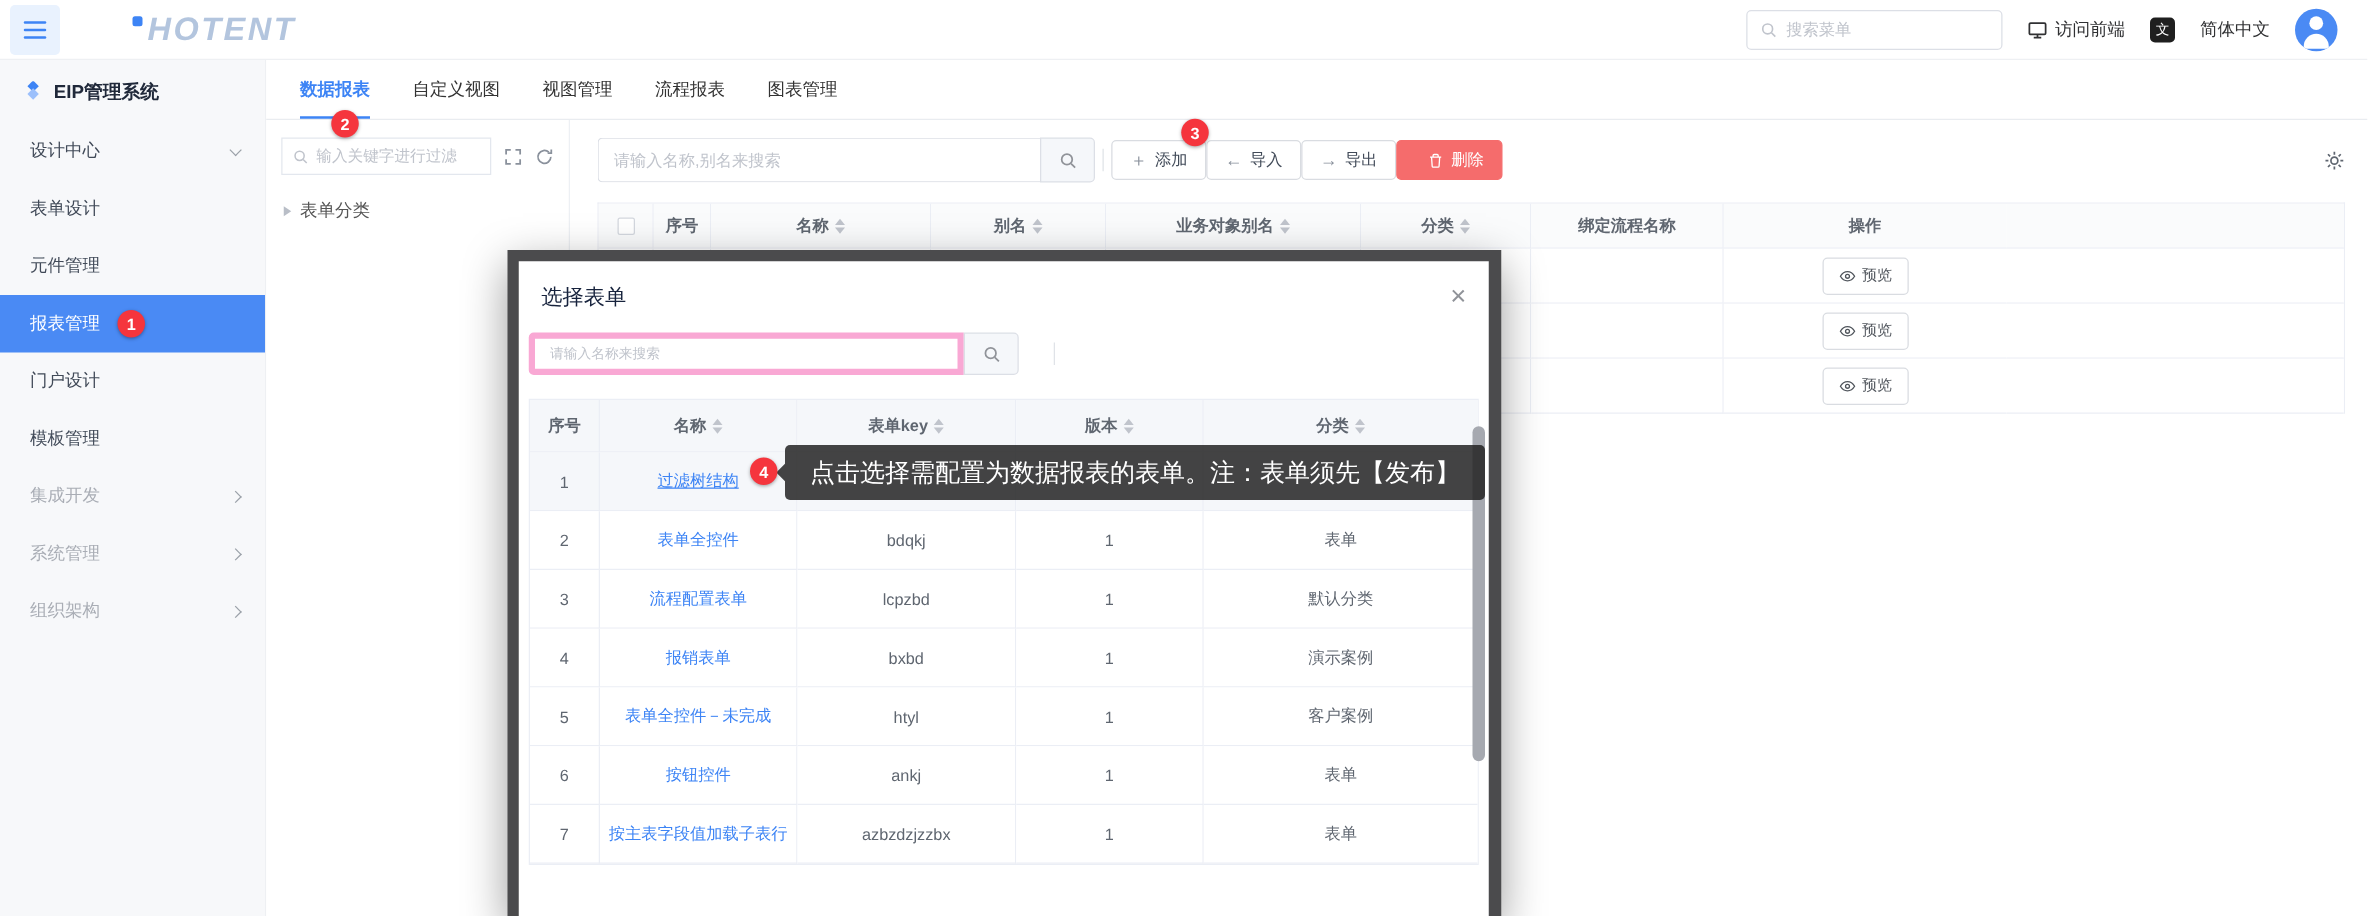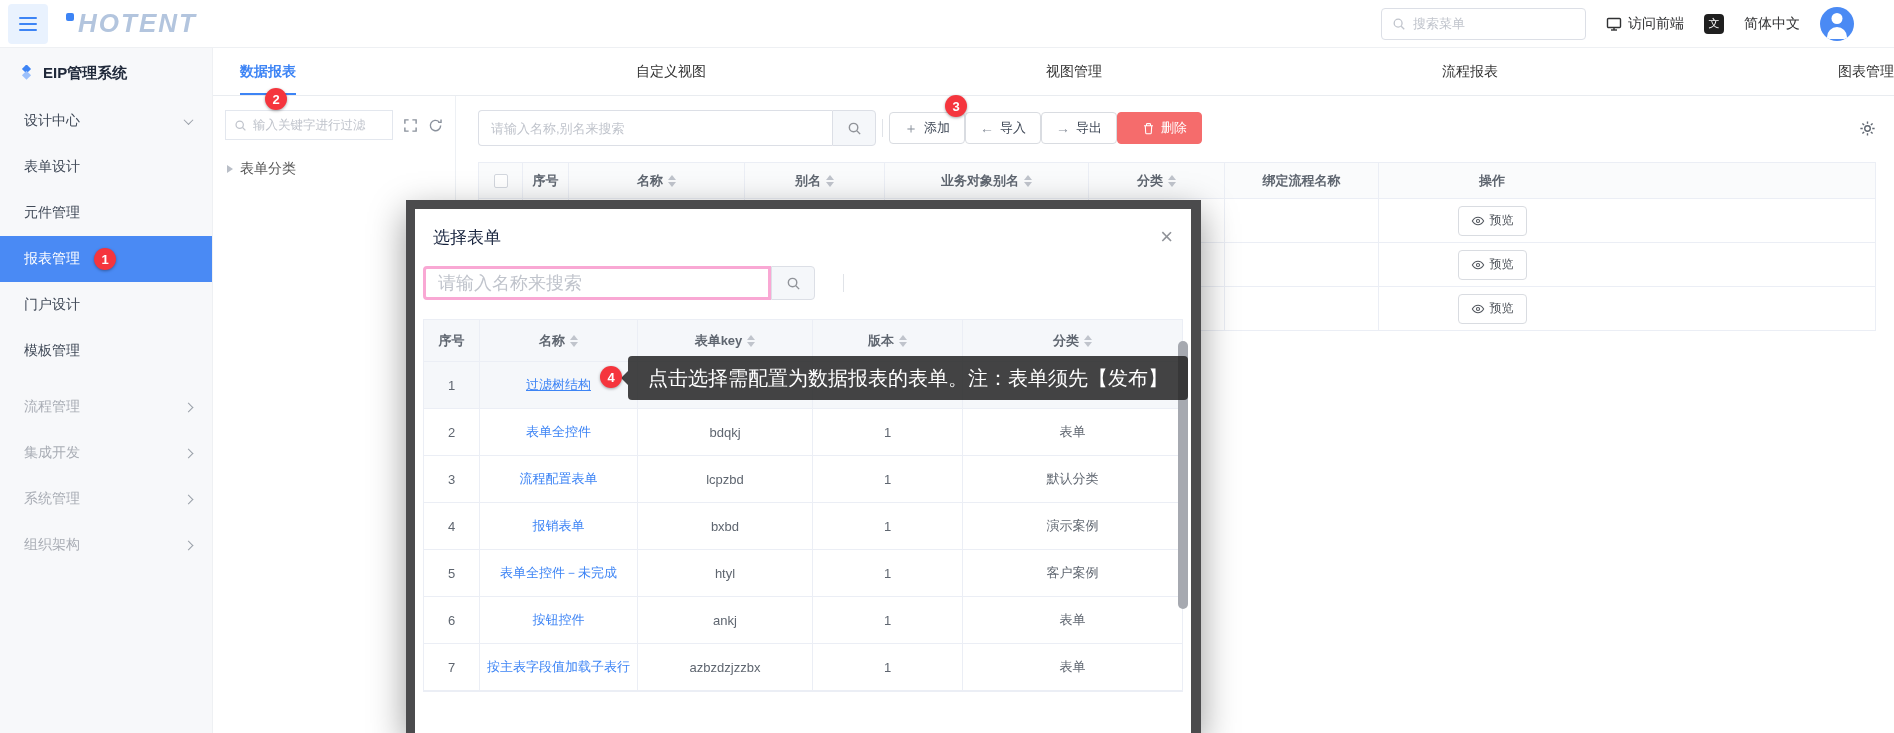--- a/index.html
+++ b/index.html
@@ -1,20 +1,20 @@
 <!DOCTYPE html>
 <html><head>
 <meta charset="utf-8">
 <style>
   * { margin:0; padding:0; box-sizing:border-box; }
   html,body { width:1894px; height:733px; overflow:hidden; }
   body { font-family:"Liberation Sans","DejaVu Sans",sans-serif; background:#fff; position:relative; color:#333; }
 
   
-  .topbar { height:48px; display:flex; align-items:center; padding:0 40px 0 8px; background:#fff; border-bottom:1px solid #eef0f3; position:relative; z-index:10; }
+  .topbar { height:48px; display:flex; align-items:center; padding:0 24px 0 8px; background:#fff; border-bottom:1px solid #eef0f3; position:relative; z-index:10;gap:40px; }
   .hamburger { width:40px; height:40px; border-radius:4px; background:#e9f2fe; display:flex; flex-direction:column; justify-content:center; align-items:center; gap:4px; cursor:pointer; }
   .hamburger i { width:18px; height:2px; background:#3d84f5; border-radius:1px; }
   .logo { display:flex; align-items:center; margin-left:18px; }
   .logo .dot { width:8px; height:8px; border-radius:2px; background:#3d84f5; margin-right:4px; margin-top:-14px; }
   .logo .txt { font-size:26px; font-weight:bold; letter-spacing:2px; color:#b3c5de; font-style:italic; }
   .tb-right { margin-left:auto; display:flex; align-items:center; gap:20px; }
   .menu-search { width:205px; height:32px; border:1px solid #dcdfe6; border-radius:4px; display:flex; align-items:center; padding:0 10px; gap:7px; color:#c0c4cc; }
   .menu-search input { border:none; outline:none; flex:1; font-size:13px; color:#333; background:transparent; }
   .menu-search input::placeholder { color:#c0c4cc; }
   .tb-item { display:flex; align-items:center; gap:6px; font-size:14px; color:#303133; cursor:pointer; }
@@ -38,21 +38,21 @@
   .chev.down { transform:rotate(45deg) translate(-1px,-1px); }
   .chev.right { transform:rotate(-45deg); }
 
   
   .anno-badge { width:22px; height:22px; border-radius:50%; background:#f5353d; color:#fff; font-size:13px; font-weight:bold; display:flex; align-items:center; justify-content:center; box-shadow:0 1px 3px rgba(0,0,0,.35); z-index:70; }
   .anno-badge.abs { position:absolute; }
   .anno-badge.inline { margin-left:14px; }
 
   
   .main { flex:1; display:flex; flex-direction:column; position:relative; background:#fff; }
-  .tabbar { height:48px; border-bottom:1px solid #e9ecf0; display:flex; padding-left:27px; gap:34px; flex-shrink:0;justify-content:space-between; }
+  .tabbar { height:48px; border-bottom:1px solid #e9ecf0; display:flex; padding-left:27px; gap:34px; flex-shrink:0; }
   .tab { display:flex; align-items:center; font-size:14px; color:#333; cursor:pointer; position:relative; }
   .tab.active { color:#3d84f5; font-weight:bold; }
   .tab.active::after { content:""; position:absolute; left:0; right:0; bottom:0; height:2px; background:#3d84f5; }
   .content-body { flex:1; display:flex; min-height:0; }
 
   
   .tree-panel { width:243px; border-right:1px solid #edf0f4; padding:14px 12px 0 12px; flex-shrink:0; }
   .filter-row { display:flex; align-items:center; gap:10px; }
   .filter-input { flex:1; height:30px; border:1px solid #e3e7ee; border-radius:0; display:flex; align-items:center; gap:6px; padding:0 8px; color:#c0c4cc; }
   .filter-input input { border:none; outline:none; width:100%; font-size:12.5px; background:transparent; }
@@ -90,21 +90,21 @@
   .preview-btn { height:30px; padding:0 12px; border:1px solid #d9dce1; border-radius:4px; background:#fff; color:#51565d; font-size:12px; display:inline-flex; align-items:center; gap:5px; cursor:pointer; }
 
   
   .modal-frame { position:absolute; left:406px; top:200px; width:795px; height:533px; background:#4b4b4d; padding:9px 10px 0 9px; box-shadow:0 12px 34px rgba(0,0,0,.4); z-index:40; }
   .modal { background:#fff; width:100%; height:100%; position:relative; overflow:hidden; }
   .modal-head { height:56px; display:flex; align-items:center; padding:0 18px; }
   .modal-title { font-size:17px; color:#17233d; }
   .modal-close { margin-left:auto; font-size:22px; color:#909399; cursor:pointer; line-height:1; }
   .modal-search { display:flex; align-items:center; padding:0 8px; height:36px; }
   .msearch-group { display:flex; width:392px; height:34px; }
-  .msearch-group input { flex:1; border:3px solid #f9a8d4; border-radius:4px 0 0 4px; padding:0 12px; font-size:18px; outline:none;font-family:Liberation Serif, serif; }
+  .msearch-group input { flex:1; border:5px solid #f9a8d4; border-radius:4px 0 0 4px; padding:0 12px; font-size:11px; outline:none;font-family:Liberation Serif, serif; }
   .msearch-group input::placeholder { color:#c0c4cc; }
   .mtable { margin:18px 8px 0 8px; border:1px solid #ebeef5; font-size:13px; }
   .mgrid { display:grid; grid-template-columns:56px 158px 175px 150px 1fr; }
   .mtable .mc { display:flex; align-items:center; justify-content:center; border-right:1px solid #ebeef5; color:#5f6670; }
   .mtable .mc:last-child { border-right:none; }
   .mhead .mc { height:42px; background:#f5f7fa; font-weight:bold; border-bottom:1px solid #ebeef5; }
   .mrow .mc { height:47px; border-bottom:1px solid #ebeef5; background:#fff; }
   .mrow.hover .mc { background:#f5f7fa; }
   .link { color:#3d84f5; text-decoration:none; cursor:pointer; }
   .link.u { text-decoration:underline; }
@@ -180,24 +180,20 @@
       </div>
       <div class="m-item active">
         <span>报表管理</span>
         <span class="anno-badge inline">1</span>
       </div>
       <div class="m-item">
         <span>门户设计</span>
       </div>
       <div class="m-item">
         <span>模板管理</span>
-      </div>
-      <div class="m-item muted gap">
-        <span>流程管理</span>
-        <span class="chev right"></span>
       </div>
       <div class="m-item muted">
         <span>集成开发</span>
         <span class="chev right"></span>
       </div>
       <div class="m-item muted">
         <span>系统管理</span>
         <span class="chev right"></span>
       </div>
       <div class="m-item muted">

